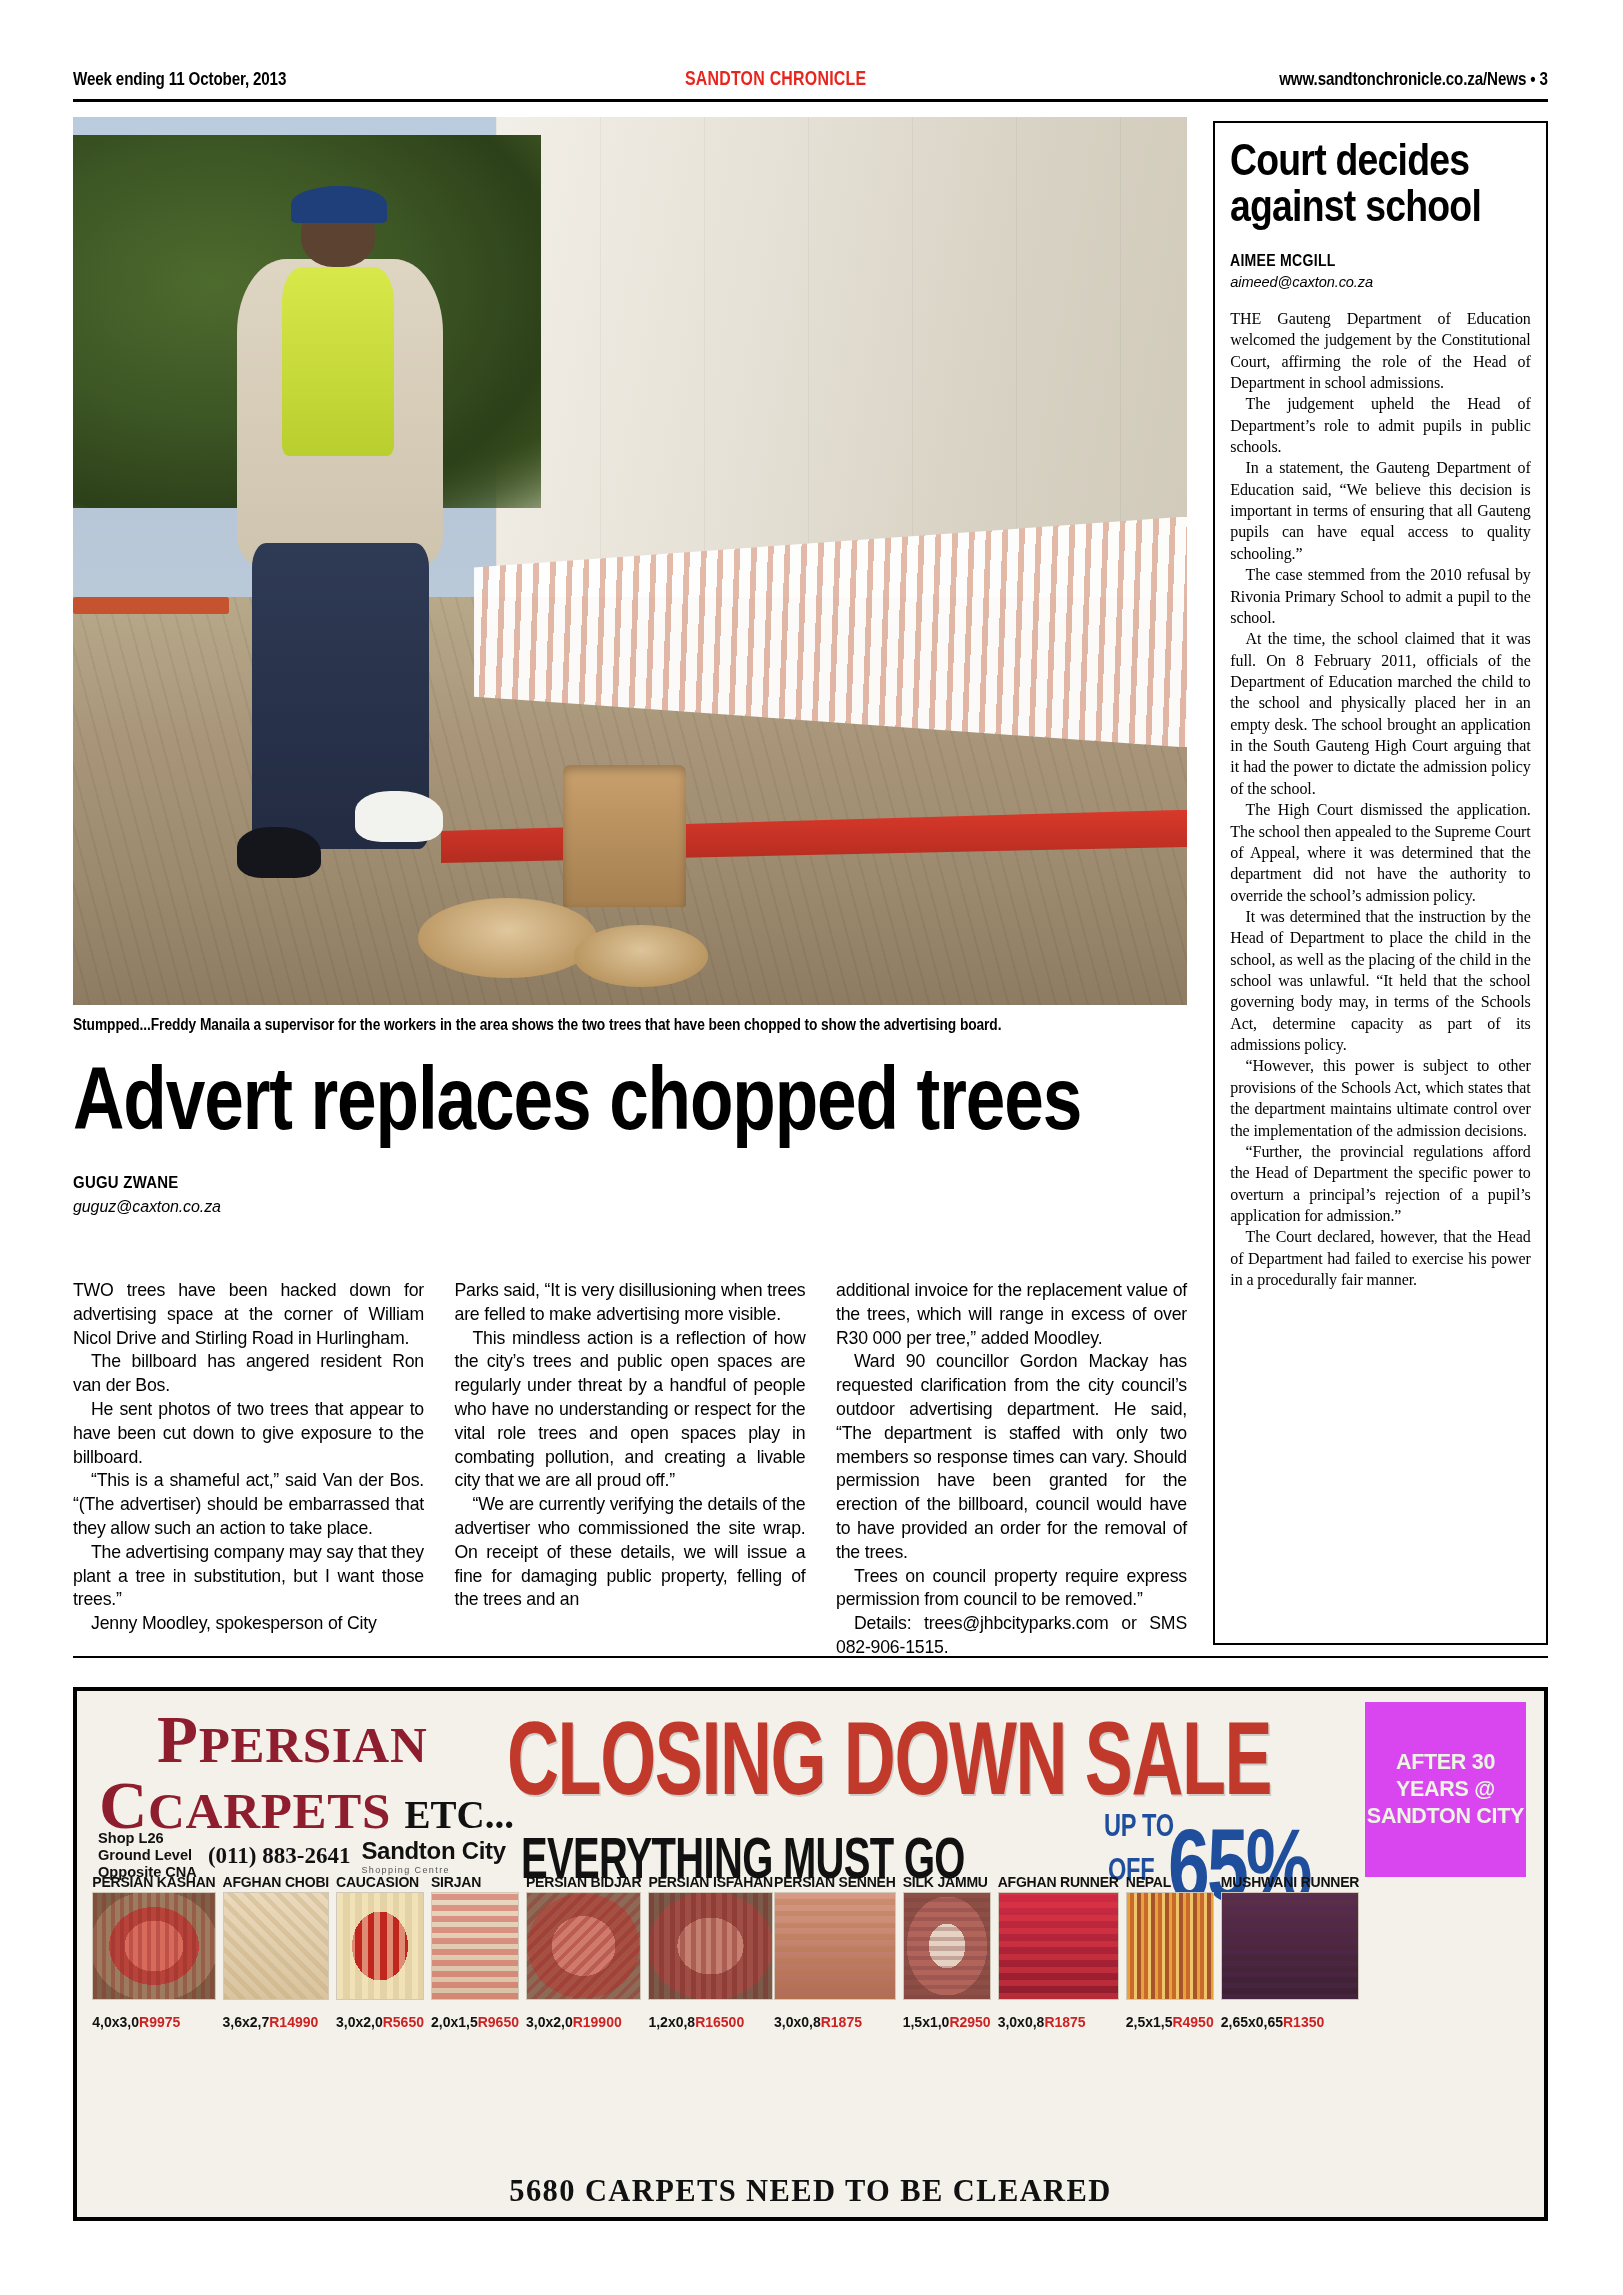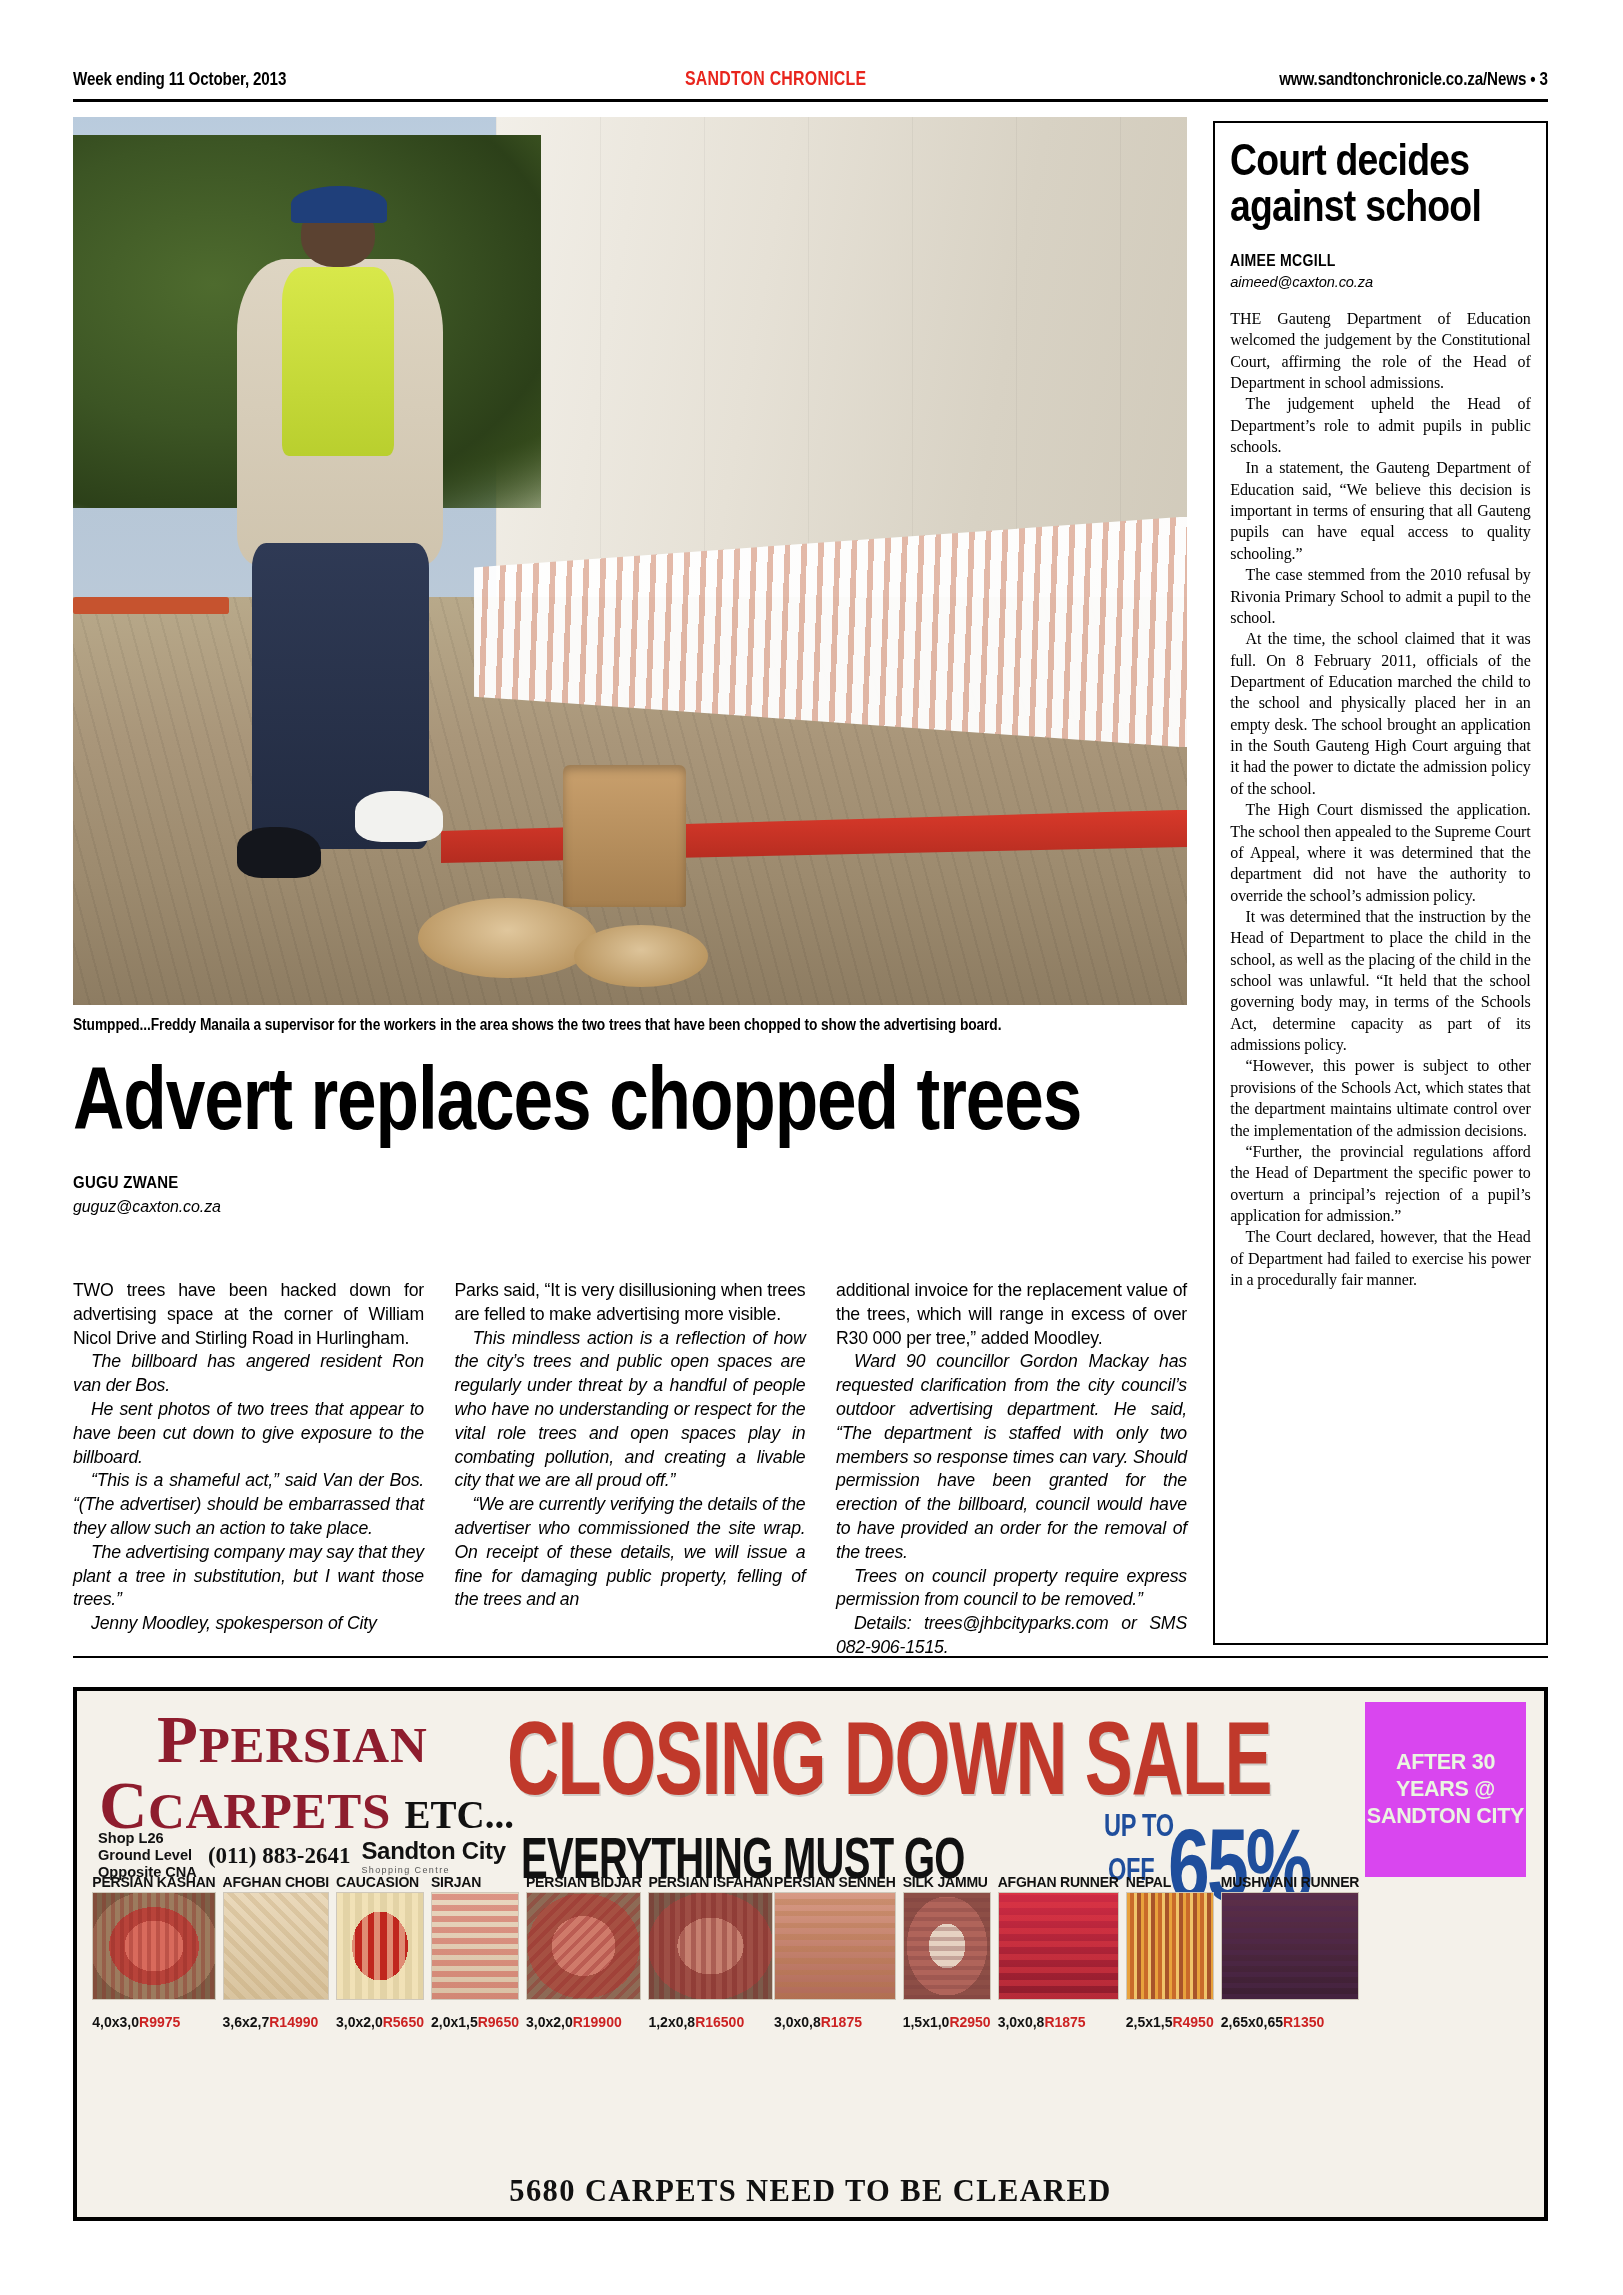--- a/index.html
+++ b/index.html
@@ -111,21 +111,21 @@
 
   .cols {
     position: absolute; left: 73px; top: 1279px; width: 1114px; height: 396px;
     display: flex; gap: 30.5px;
   }
   .col { width: 351px; }
   .col p {
     font-size: 17.7px; line-height: 1.345; text-align: justify;
     text-justify: inter-word; letter-spacing: -0.2px;
   }
-  .col p + p { text-indent: 18px; font-style: italic; }
+  .col p + p { text-indent: 18px; }
   .col.first p:first-child { text-indent: 0; }
 
   .rule-bottom {
     position: absolute; left: 73px; top: 1656px; width: 1475px;
     border-top: 2.8px solid #000;
   }
 
   
   .sidebar {
     position: absolute; left: 1213px; top: 121px; width: 335px; height: 1524px;

